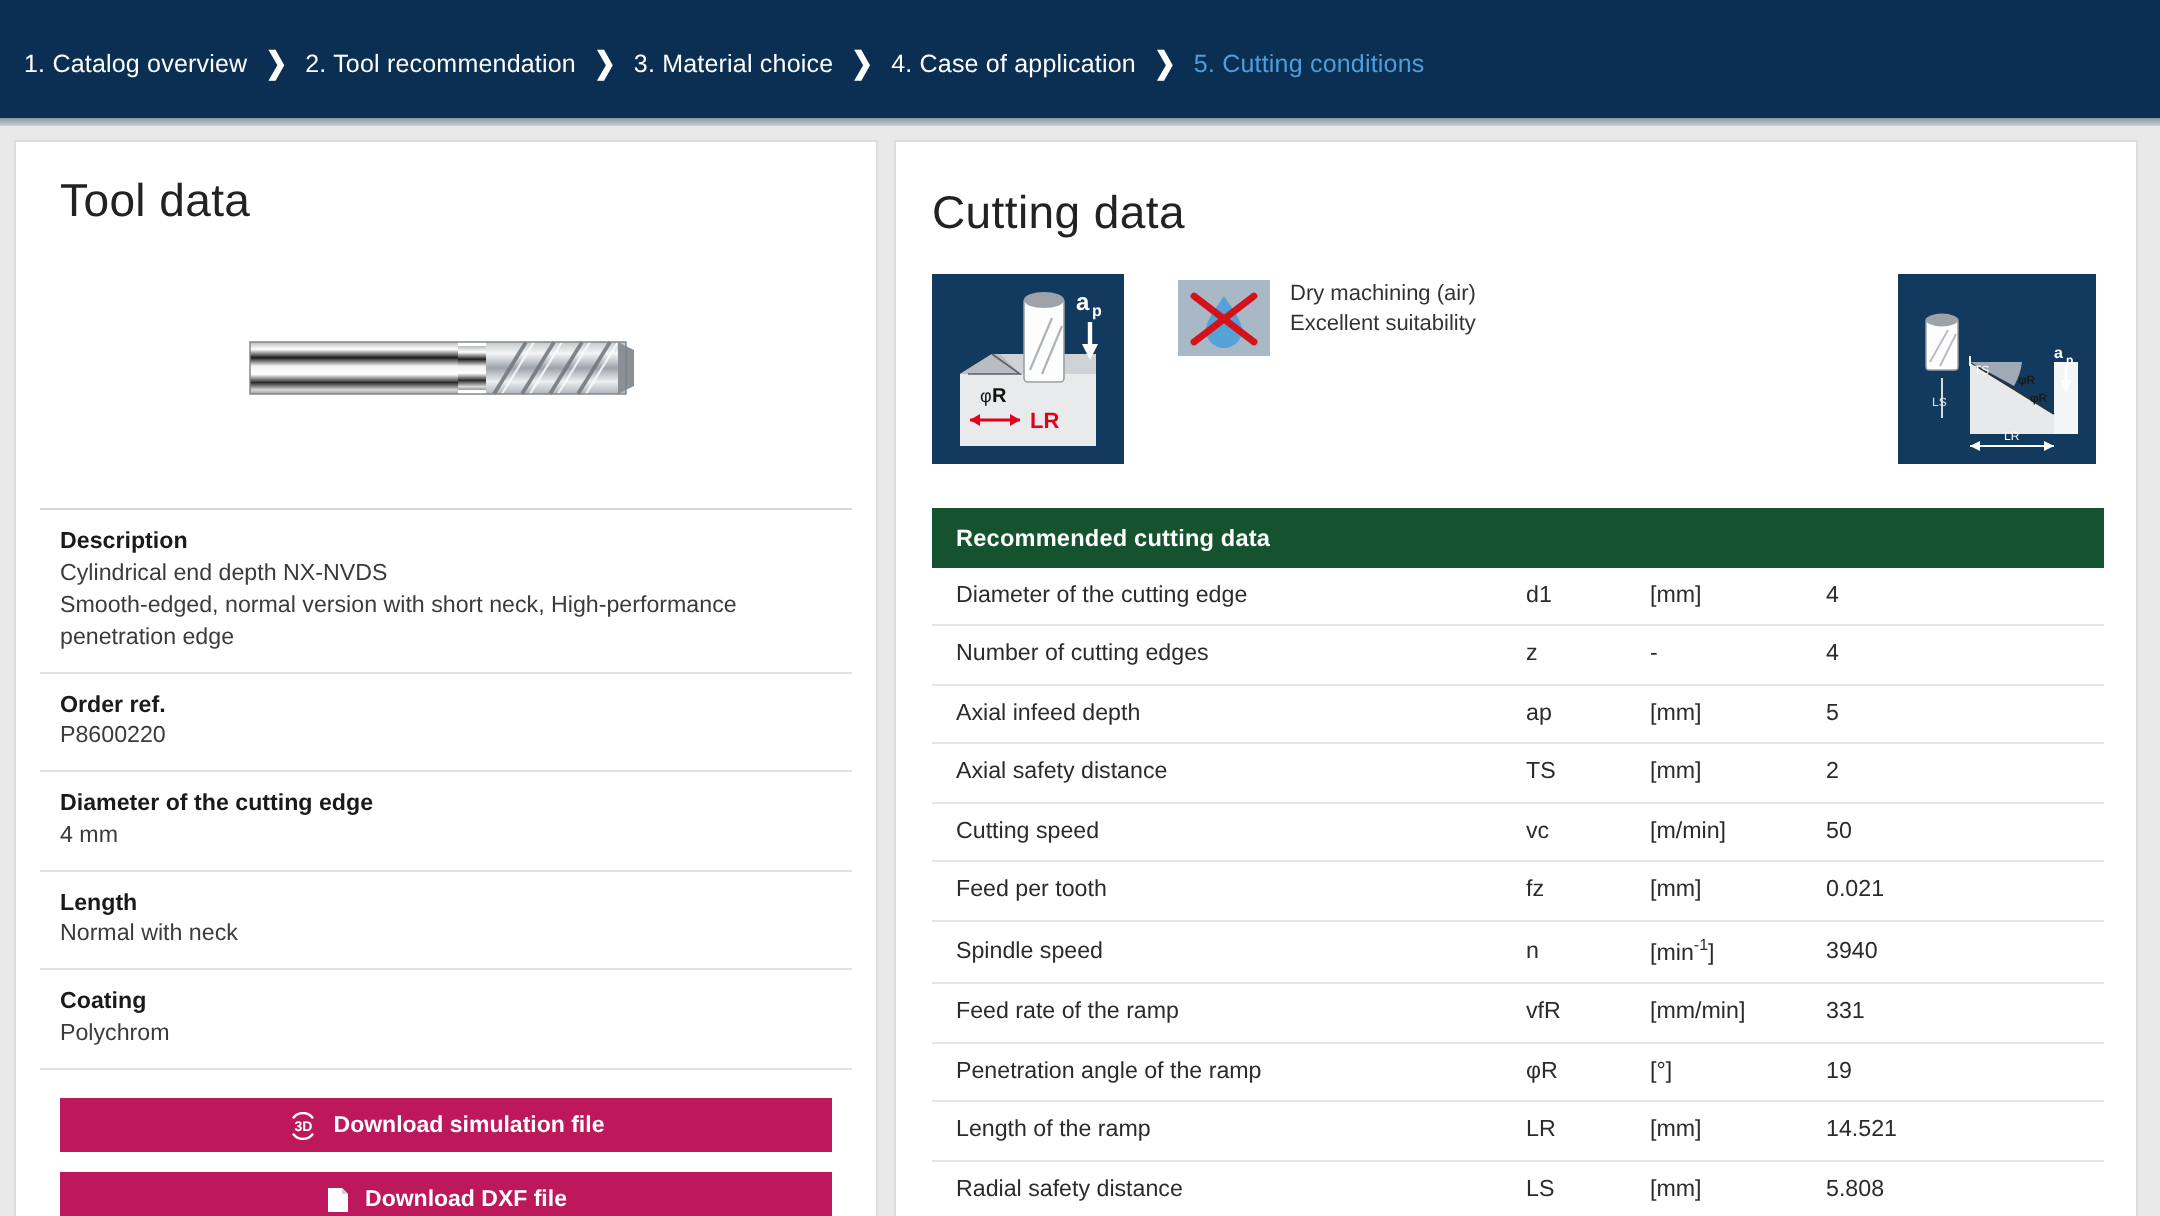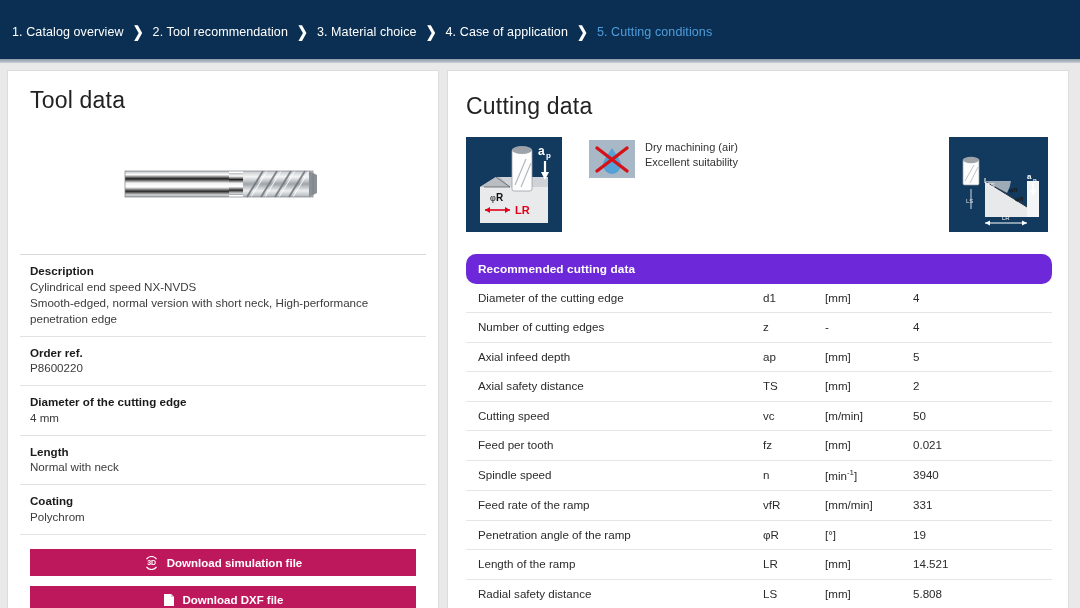--- a/index.html
+++ b/index.html
@@ -146,28 +146,27 @@
     margin-top: 3px;
     font-size: 11px;
     color: #333;
     line-height: 1.35;
     text-align: center;
   }
 
   
   .tbl { margin-top: 21px; width: 100%; border-collapse: collapse; }
   .tbl-head th {
-    background: #6d28d9;
+    background: #14532d;
     color: #fff;
     font-size: 11.8px;
     font-weight: bold;
     text-align: left;
     padding: 8px 0 8px 12px;
     letter-spacing: .1px;
-    border-radius: 10px;
   }
   .tbl td {
     font-size: 11.6px;
     color: #2b2b2b;
     padding: 7px 0 7px 12px;
     border-bottom: 1px solid #e6e6e6;
     line-height: 1.25;
   }
   .c-name { width: 285px; }
   .c-sym  { width: 62px; }
@@ -234,21 +233,21 @@
           <path d="M170 35 L186 9"></path>
         </g>
         <path d="M186 9 L194 13 L194 31 L186 35 Z" fill="#8b9096"></path>
         <rect x="2" y="9" width="188" height="26" fill="none" stroke="#7d8288" stroke-width=".7"></rect>
       </svg>
     </div>
 
     <div class="specs" id="specs">
         <div class="spec">
           <div class="spec-label">Description</div>
-          <div class="spec-value">Cylindrical end speed   NX-NVDS</div>
+          <div class="spec-value">Cylindrical end depth   NX-NVDS</div>
           <div class="spec-value">Smooth-edged, normal version with short neck, High-performance penetration edge</div>
         </div>
         <div class="spec">
           <div class="spec-label">Order ref.</div>
           <div class="spec-value">P8600220</div>
         </div>
         <div class="spec">
           <div class="spec-label">Diameter of the cutting edge</div>
           <div class="spec-value">4 mm</div>
         </div>

